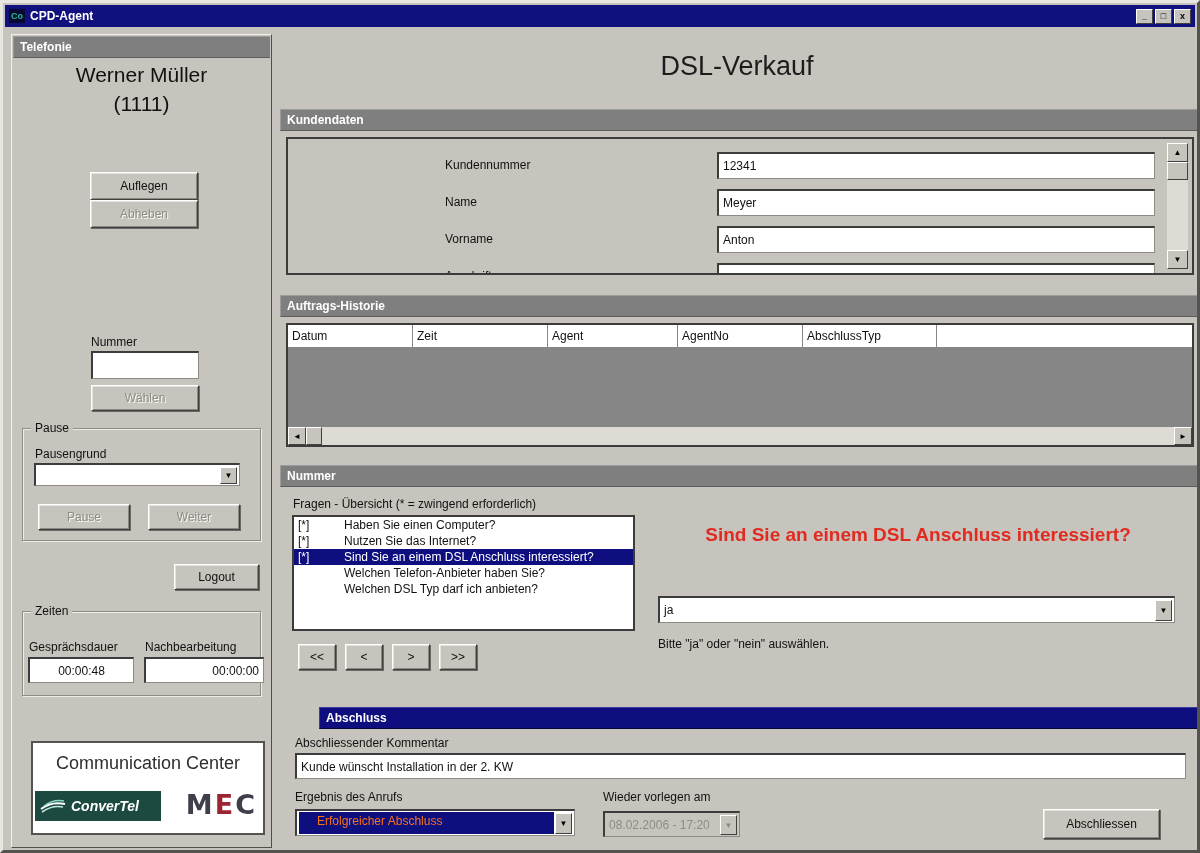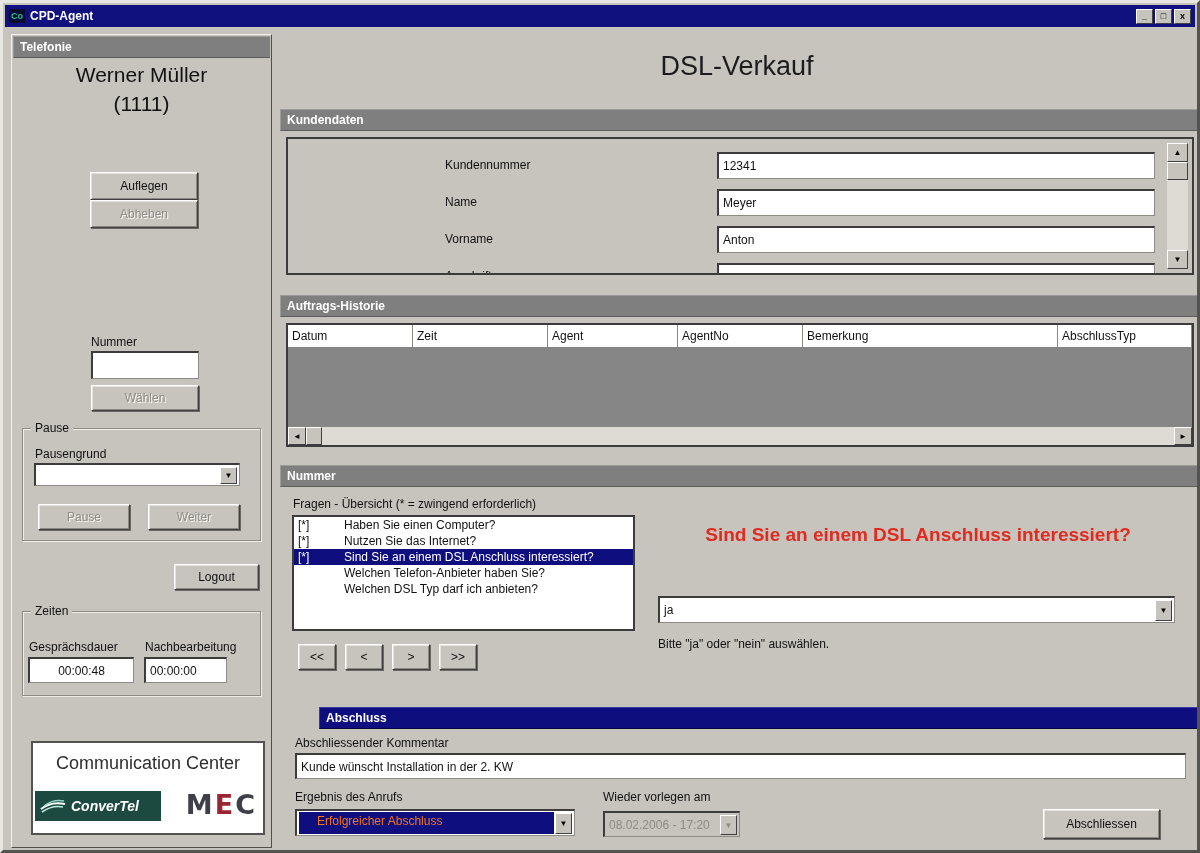--- a/index.html
+++ b/index.html
@@ -130,21 +130,21 @@
 
     <div class="btn" style="left:162px; top:529px; width:85px; height:26px;">Logout</div>
 
     <div class="groupbox" style="left:10px; top:576px; width:239px; height:85px;">
       <span class="group-label">Zeiten</span>
       <div class="label" style="left:6px; top:28px;">Gesprächsdauer</div>
       <div class="label" style="left:122px; top:28px;">Nachbearbeitung</div>
       <div class="field" style="left:5px; top:45px; width:106px; height:26px; justify-content:center;">
         <span>00:00:48</span>
       </div>
-      <div class="field" style="left:121px; top:45px; width:83px; height:26px; justify-content:flex-start;">
+      <div class="field" style="left:121px; top:45px; width:120px; height:26px; justify-content:flex-end;">
         <span>00:00:00</span>
       </div>
     </div>
 
     <div class="logo-box">
       <div style="position:absolute; left:0; right:0; top:10px; text-align:center; font-size:18px; color:#2e2e2e;">Communication Center</div>
       <div class="logo-banner">
         <svg width="30" height="18" viewBox="0 0 30 18" style="margin-left:4px;">
           <path d="M2 12 Q12 4 26 7" stroke="#ffffff" stroke-width="2" fill="none"></path>
           <path d="M3 15 Q13 8 24 10" stroke="#bfeadf" stroke-width="1.6" fill="none"></path>
@@ -184,21 +184,20 @@
 
   <div class="hdr" style="left:277px; top:292px; width:918px;">
     <span>Auftrags-Historie</span>
   </div>
   <div style="position:absolute; left:283px; top:320px; width:908px; height:124px; border:2px solid #3c3c3c; background:#868686;">
     <div id="historie-head" style="position:absolute; left:0; top:0; right:0; height:22px; background:#fff; display:flex;">
         <div class="th-cell" style="width: 125px;">Datum</div>
         <div class="th-cell" style="width: 135px;">Zeit</div>
         <div class="th-cell" style="width: 130px;">Agent</div>
         <div class="th-cell" style="width: 125px;">AgentNo</div>
-        <div class="th-cell" style="width: 255px;">Bemerkung</div>
         <div class="th-cell" style="width: 134px;">AbschlussTyp</div>
       </div>
     <div style="position:absolute; left:0; right:0; top:22px; bottom:18px; background:#868686;"></div>
 
     <div style="position:absolute; left:0; right:0; bottom:0; height:18px; background:#dedbd5;">
       <div class="sb-btn" style="position:absolute; left:0; top:0; width:18px; height:18px;">◄</div>
       <div class="sb-btn" style="position:absolute; left:18px; top:0; width:16px; height:18px; font-size:0;"></div>
       <div class="sb-btn" style="position:absolute; right:0; top:0; width:18px; height:18px;">►</div>
     </div>
   </div>

